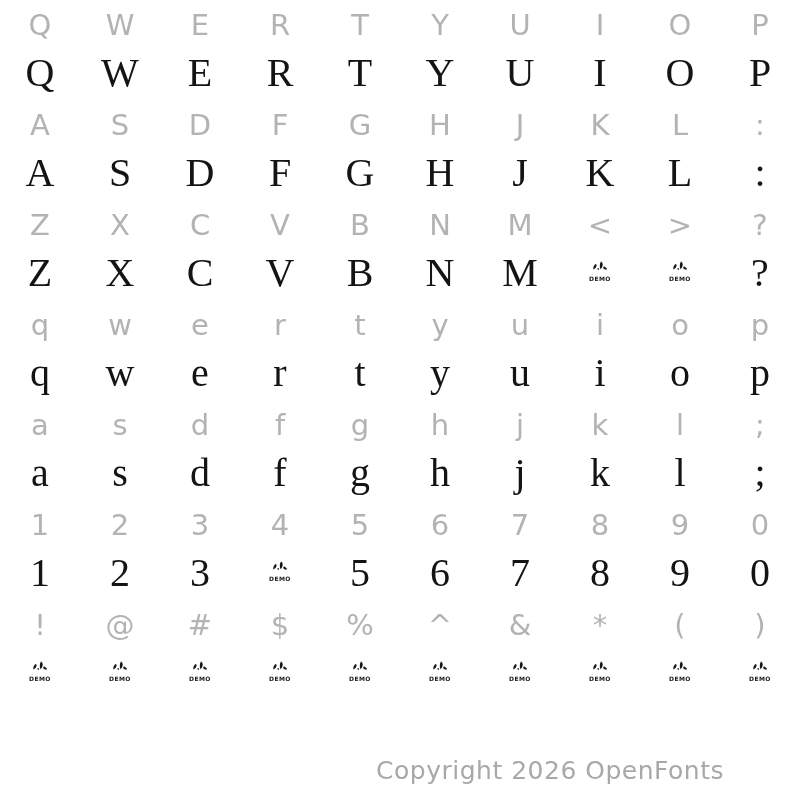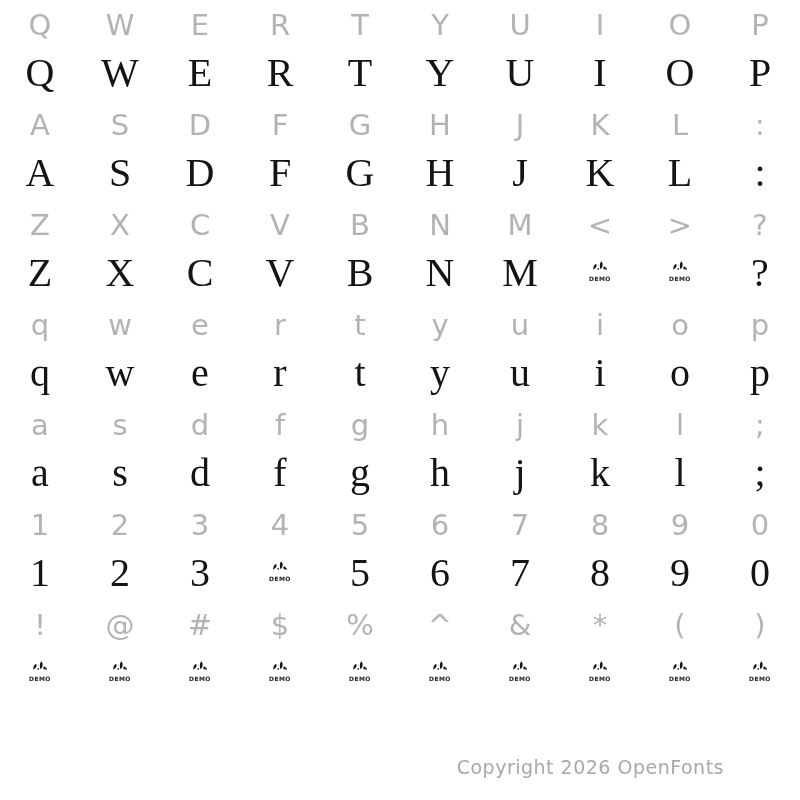--- a/index.html
+++ b/index.html
@@ -34,21 +34,21 @@
     vertical-align:middle;line-height:normal;transform:translateY(-5px);
   }
   .demo svg{display:block;width:21px;height:13px;}
   .demo-label{
     font-family:"DejaVu Sans",sans-serif;
     font-size:6px;font-weight:700;letter-spacing:0.4px;
     color:var(--spec-black);margin-top:1px;
   }
   .footer{
     position:absolute;top:756px;right:76px;
-    font-size:19px;color:var(--copy-gray);
+    font-size:25px;color:var(--copy-gray);
     font-family:"DejaVu Sans",sans-serif;letter-spacing:0.5px;
   }
 </style>
 </head>
 <body>
 
 <main class="sheet">
   <div class="glyph-grid">
       <div class="pair">
         <div class="line ref-line">

